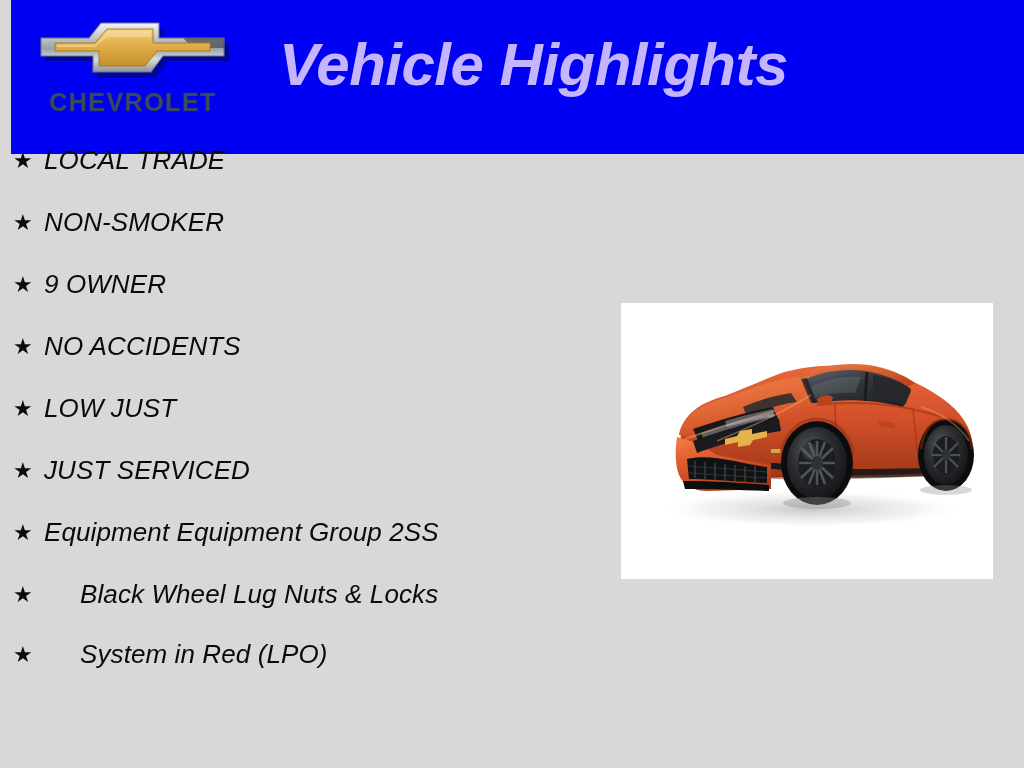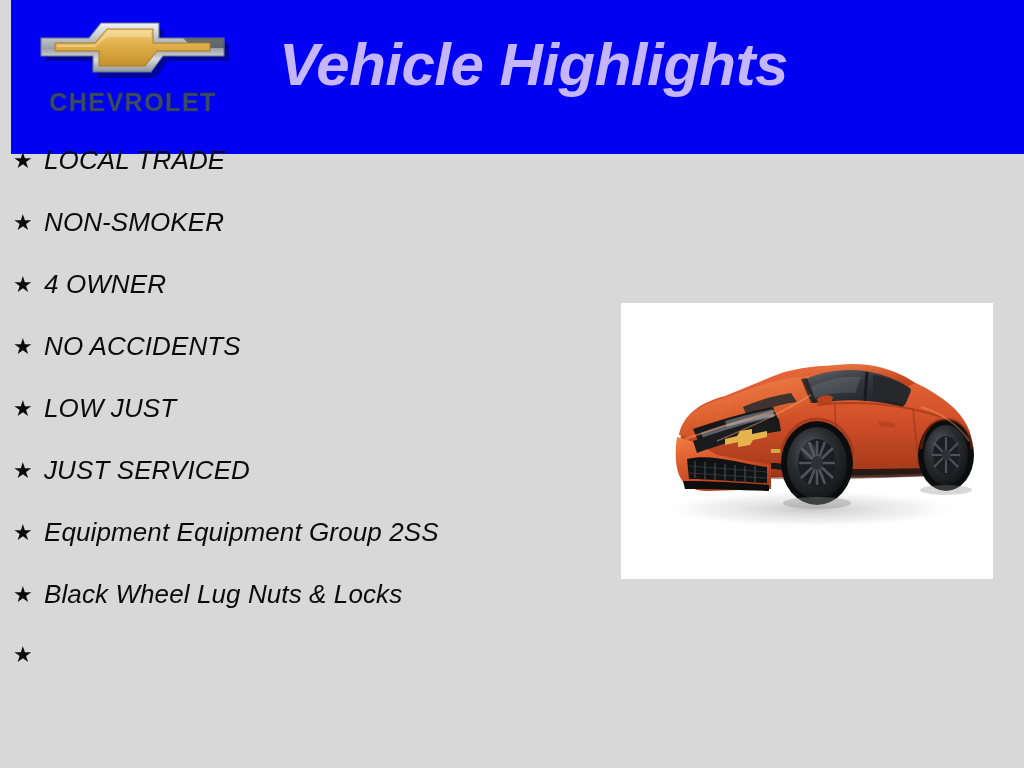--- a/index.html
+++ b/index.html
@@ -95,21 +95,21 @@
   .bullet-star-icon {
     position: absolute;
     left: 13px;
     top: 0px;
     font-size: 22px;
     line-height: 35px;
     color: #0a0a0a;
   }
 
   .highlight-label { display: block; font-style: italic; }
-  .highlight-label .wrap-line { display: block; }
+  .highlight-label .wrap-line { display: block; margin-left: 36px; }
 
   
   #vehicle-photo {
     position: absolute;
     left: 621px;
     top: 303px;
     width: 372px;
     height: 276px;
     background: #ffffff;
     overflow: hidden;
@@ -166,21 +166,21 @@
     <span class="highlight-label">LOCAL TRADE</span>
   </li>
 
   <li class="highlight-item">
     <span class="bullet-star-icon">★</span>
     <span class="highlight-label">NON-SMOKER</span>
   </li>
 
   <li class="highlight-item">
     <span class="bullet-star-icon">★</span>
-    <span class="highlight-label">4 OWNER</span>
+    <span class="highlight-label">9 OWNER</span>
   </li>
 
   <li class="highlight-item">
     <span class="bullet-star-icon">★</span>
     <span class="highlight-label">NO ACCIDENTS</span>
   </li>
 
   <li class="highlight-item">
     <span class="bullet-star-icon">★</span>
     <span class="highlight-label">LOW JUST</span>
@@ -199,20 +199,21 @@
   <li class="highlight-item is-wrapped">
     <span class="bullet-star-icon">★</span>
     <span class="highlight-label">
       <span class="wrap-line">Black Wheel Lug Nuts &amp; Locks</span>
     </span>
   </li>
 
   <li class="highlight-item is-wrapped">
     <span class="bullet-star-icon">★</span>
     <span class="highlight-label">
+      <span class="wrap-line">System in Red (LPO)</span>
     </span>
   </li>
 </ul>
 
 <div id="vehicle-photo">
   <svg viewBox="0 0 372 276" xmlns="http://www.w3.org/2000/svg">
     <defs>
       <linearGradient id="bodyGrad" x1="0.15" y1="0" x2="0.6" y2="1">
         <stop offset="0%" stop-color="#f07a42"></stop>
         <stop offset="32%" stop-color="#df6030"></stop>

